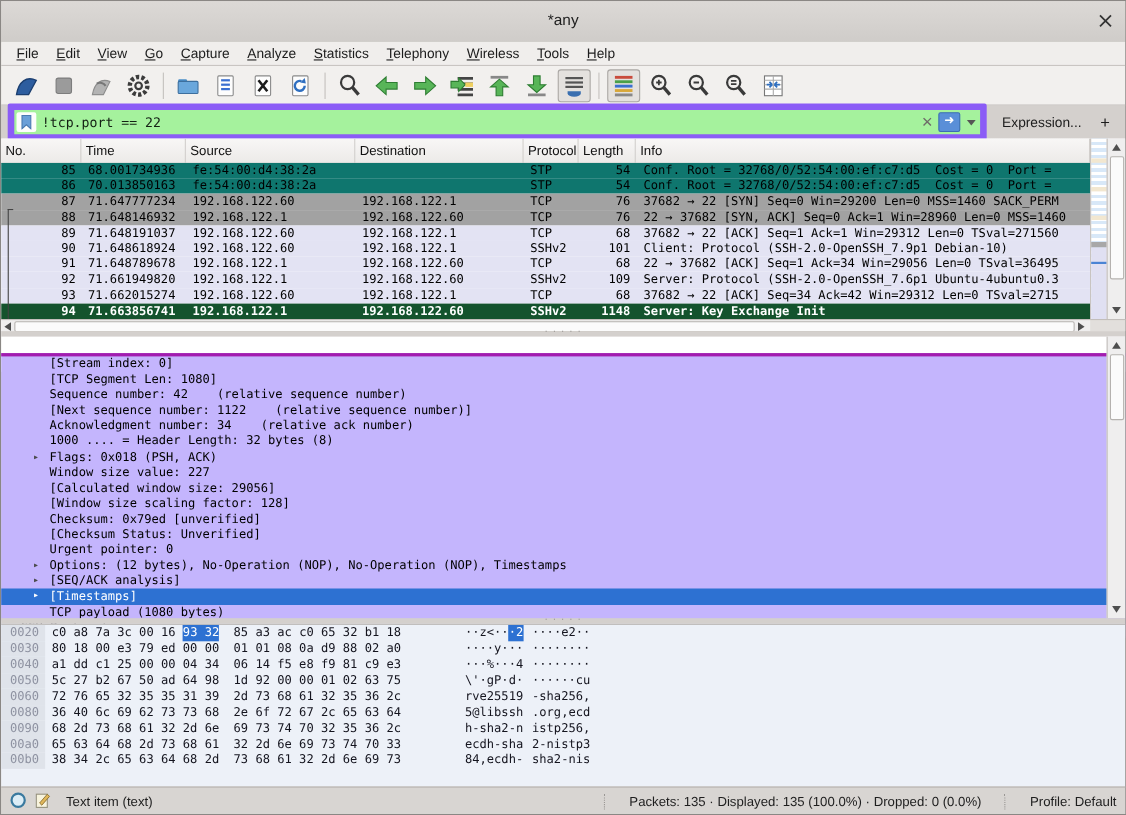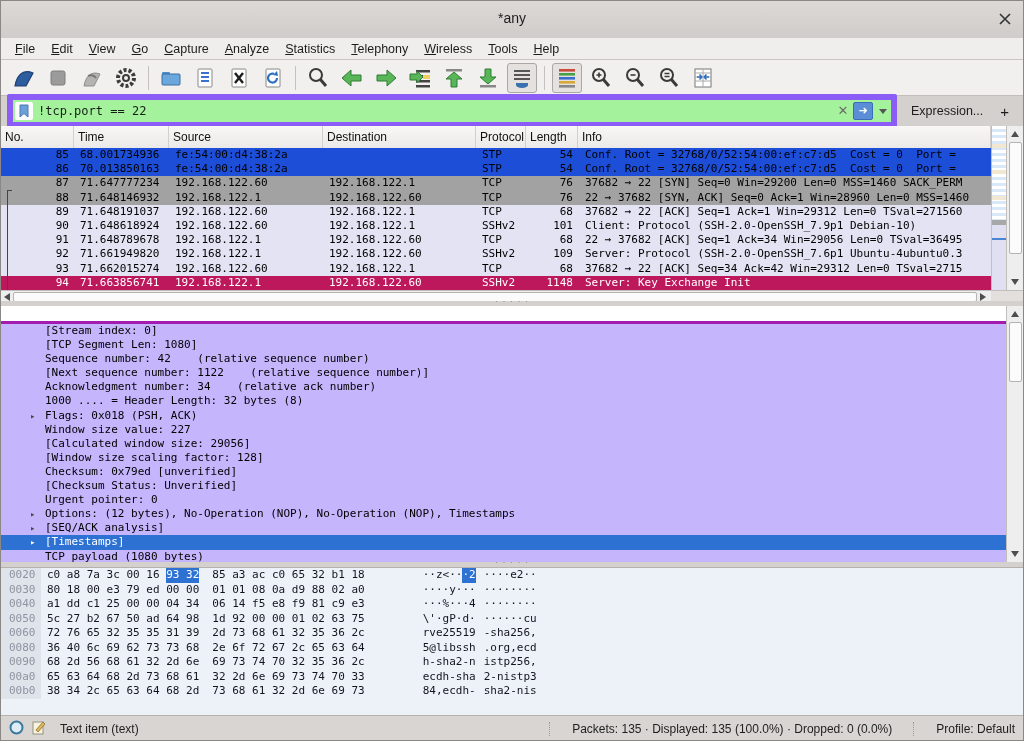--- a/index.html
+++ b/index.html
@@ -27,24 +27,24 @@
   .filter-apply{width:18px;height:16px;background:#5a8fd8;border:1px solid #3c6cb4;border-radius:2px;color:#fff;font-size:11px;line-height:15px;text-align:center;margin:0 2px;}
   .filter-caret{width:0;height:0;border-left:4px solid transparent;border-right:4px solid transparent;border-top:5px solid #555;margin:0 4px;}
   .expr-label{font-size:12.5px;color:#1c1c1c;margin-left:14px;}
   .add-btn{margin-left:auto;margin-right:8px;font-size:15px;color:#1c1c1c;}
   
   .plist{position:absolute;left:0;top:125px;width:100%;height:212px;background:#fff;}
   .phead{position:absolute;left:0;top:0;width:990px;height:22px;background:linear-gradient(#f8f7f6,#eceae8);border-bottom:1px solid #c2bebb;display:flex;font-size:12px;color:#111;}
   .phead .hcell{border-right:1px solid #d2cfcc;display:flex;align-items:center;padding-left:4px;box-sizing:border-box;overflow:hidden;white-space:nowrap;}
   .prows{position:absolute;left:0;top:22px;width:990px;height:142px;overflow:hidden;font-family:"DejaVu Sans Mono",monospace;font-size:11px;}
   .prow{display:flex;height:14.2px;line-height:14.2px;white-space:pre;overflow:hidden;}
-  .prow.white{background:#1d4ed8;color:#000;}
+  .prow.white{background:#0f766e;color:#000;}
   .prow.gray{background:#a2a2a2;color:#000;}
   .prow.lav{background:#e3e3f3;color:#000;}
-  .prow.sel{background:#be185d;color:#fff;}
+  .prow.sel{background:#14532d;color:#fff;font-weight:bold;}
   .pcell{overflow:hidden;box-sizing:border-box;}
   .c-no{width:73px;text-align:right;padding-right:5px;}
   .c-time{width:95px;padding-left:6px;}
   .c-src{width:154px;padding-left:6px;}
   .c-dst{width:153px;padding-left:6px;}
   .c-pro{width:50px;padding-left:6px;}
   .c-len{width:52px;text-align:right;padding-right:5px;}
   .c-info{flex:1;padding-left:7px;}
   .stream-bracket{position:absolute;left:6px;top:64px;width:4px;height:100px;border-left:1px solid #444;border-top:1px solid #444;}
   
@@ -356,21 +356,21 @@
 
   <div class="splitter sp2"></div>
 
   <div class="hexpane">
       <div class="hxrow"><span class="hx-off">0020</span><span class="hx-b1">c0 a8 7a 3c 00 16 </span><span class="hl">93 32</span><span class="hx-b2">85 a3 ac c0 65 32 b1 18</span><span class="hx-a1">··z&lt;··</span><span class="hl">·2</span><span class="hx-a2">····e2··</span></div>
       <div class="hxrow"><span class="hx-off">0030</span><span class="hx-b1">80 18 00 e3 79 ed 00 00</span><span class="hl"></span><span class="hx-b2">01 01 08 0a d9 88 02 a0</span><span class="hx-a1">····y···</span><span class="hl"></span><span class="hx-a2">········</span></div>
       <div class="hxrow"><span class="hx-off">0040</span><span class="hx-b1">a1 dd c1 25 00 00 04 34</span><span class="hl"></span><span class="hx-b2">06 14 f5 e8 f9 81 c9 e3</span><span class="hx-a1">···%···4</span><span class="hl"></span><span class="hx-a2">········</span></div>
       <div class="hxrow"><span class="hx-off">0050</span><span class="hx-b1">5c 27 b2 67 50 ad 64 98</span><span class="hl"></span><span class="hx-b2">1d 92 00 00 01 02 63 75</span><span class="hx-a1">\'·gP·d·</span><span class="hl"></span><span class="hx-a2">······cu</span></div>
       <div class="hxrow"><span class="hx-off">0060</span><span class="hx-b1">72 76 65 32 35 35 31 39</span><span class="hl"></span><span class="hx-b2">2d 73 68 61 32 35 36 2c</span><span class="hx-a1">rve25519</span><span class="hl"></span><span class="hx-a2">-sha256,</span></div>
       <div class="hxrow"><span class="hx-off">0080</span><span class="hx-b1">36 40 6c 69 62 73 73 68</span><span class="hl"></span><span class="hx-b2">2e 6f 72 67 2c 65 63 64</span><span class="hx-a1">5@libssh</span><span class="hl"></span><span class="hx-a2">.org,ecd</span></div>
-      <div class="hxrow"><span class="hx-off">0090</span><span class="hx-b1">68 2d 56 68 61 32 2d 6e</span><span class="hl"></span><span class="hx-b2">69 73 74 70 32 35 36 2c</span><span class="hx-a1">h-sha2-n</span><span class="hl"></span><span class="hx-a2">istp256,</span></div>
+      <div class="hxrow"><span class="hx-off">0090</span><span class="hx-b1">68 2d 73 68 61 32 2d 6e</span><span class="hl"></span><span class="hx-b2">69 73 74 70 32 35 36 2c</span><span class="hx-a1">h-sha2-n</span><span class="hl"></span><span class="hx-a2">istp256,</span></div>
       <div class="hxrow"><span class="hx-off">00a0</span><span class="hx-b1">65 63 64 68 2d 73 68 61</span><span class="hl"></span><span class="hx-b2">32 2d 6e 69 73 74 70 33</span><span class="hx-a1">ecdh-sha</span><span class="hl"></span><span class="hx-a2">2-nistp3</span></div>
       <div class="hxrow"><span class="hx-off">00b0</span><span class="hx-b1">38 34 2c 65 63 64 68 2d</span><span class="hl"></span><span class="hx-b2">73 68 61 32 2d 6e 69 73</span><span class="hx-a1">84,ecdh-</span><span class="hl"></span><span class="hx-a2">sha2-nis</span></div>
     </div>
 
   <div class="statusbar">
     <span class="sb-icons">
       <span><svg width="15" height="15">
             <circle cx="7.5" cy="7.5" r="6" fill="#dcedf6" stroke="#3a7a9f" stroke-width="2"></circle>
           </svg></span>
       <span><svg width="14" height="15">

